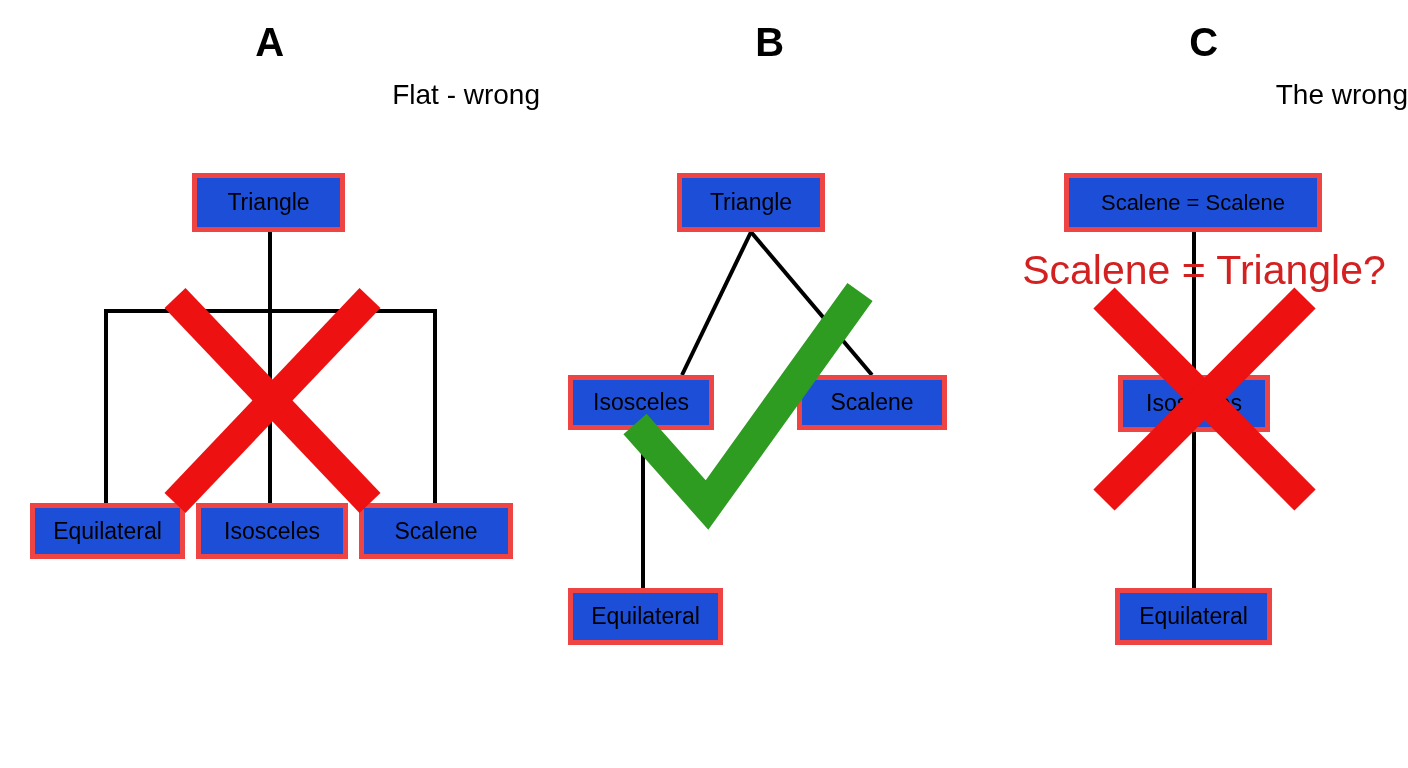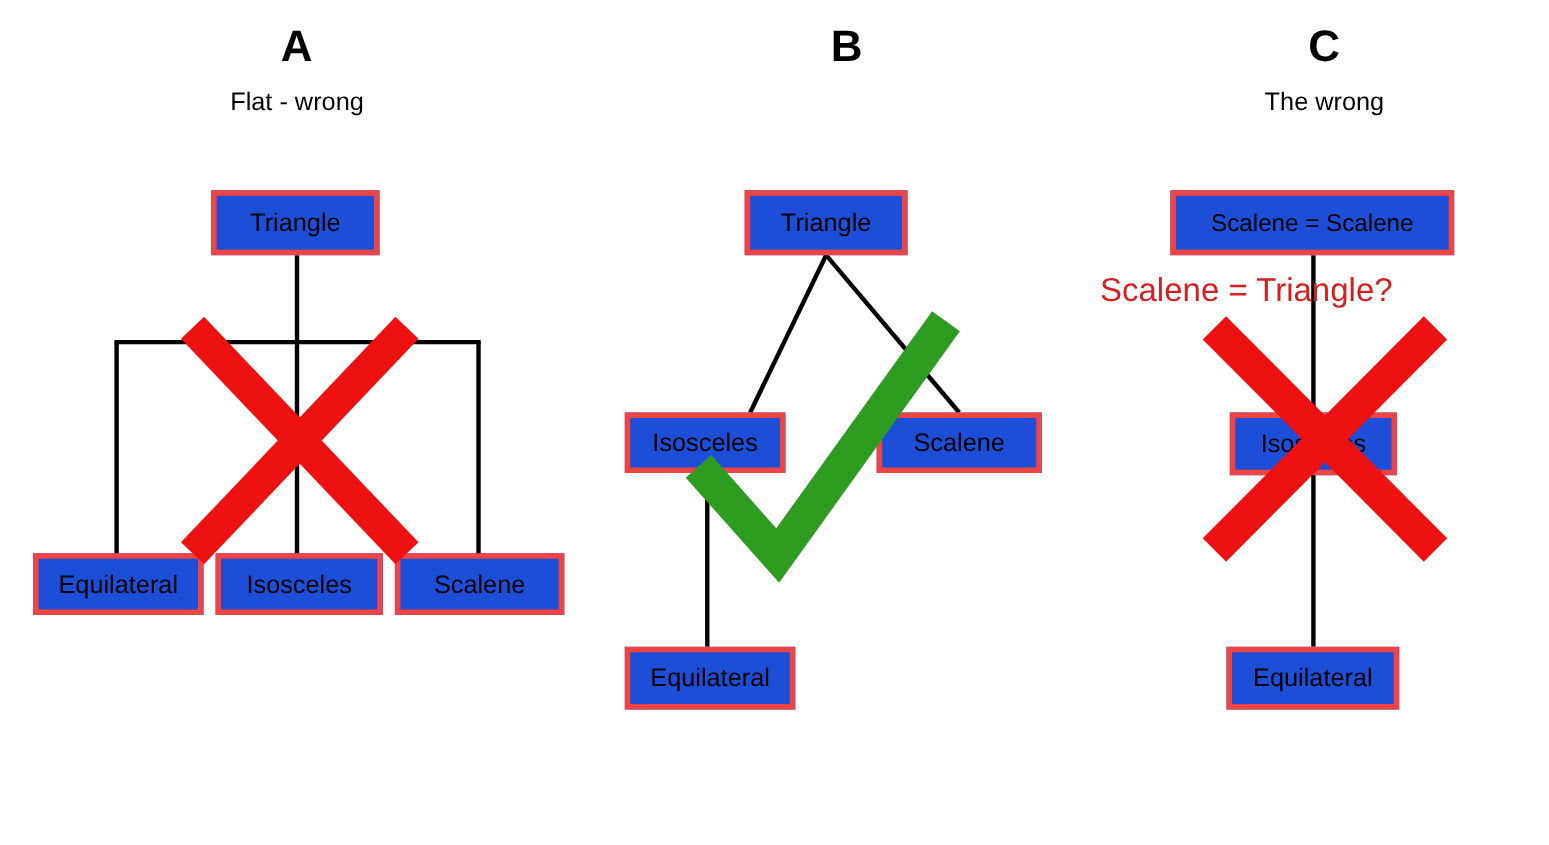--- a/index.html
+++ b/index.html
@@ -39,22 +39,22 @@
     font-size: 40px;
     font-weight: bold;
     line-height: 1;
     letter-spacing: 0.5px;
   }
   .panel-caption {
     position: absolute;
     top: 80px;
     left: 0;
     width: 100%;
-    text-align: center;
-    font-size: 23px;
+    text-align: right;
+    font-size: 28px;
     font-weight: normal;
     line-height: 1.1;
     white-space: nowrap;
   }
 
   .node {
     position: absolute;
     box-sizing: border-box;
     background: #1d4ed8;
     border: 5px solid #ef4444;
@@ -79,21 +79,22 @@
   }
   .svg-layer.edges { z-index: 1; }
   .svg-layer.marks { z-index: 3; }
 
   .node-layer { position: absolute; top: 0; left: 0; width: 100%; height: 768px; z-index: 2; }
 
   .trap-note {
     position: absolute;
     left: 0;
     width: 100%;
-    font-size: 30px;
+    text-align: center;
+    font-size: 41px;
     line-height: 1;
     white-space: nowrap;
     z-index: 4;
   }
 </style>
 </head>
 <body>
 
 <div id="figure">
 

